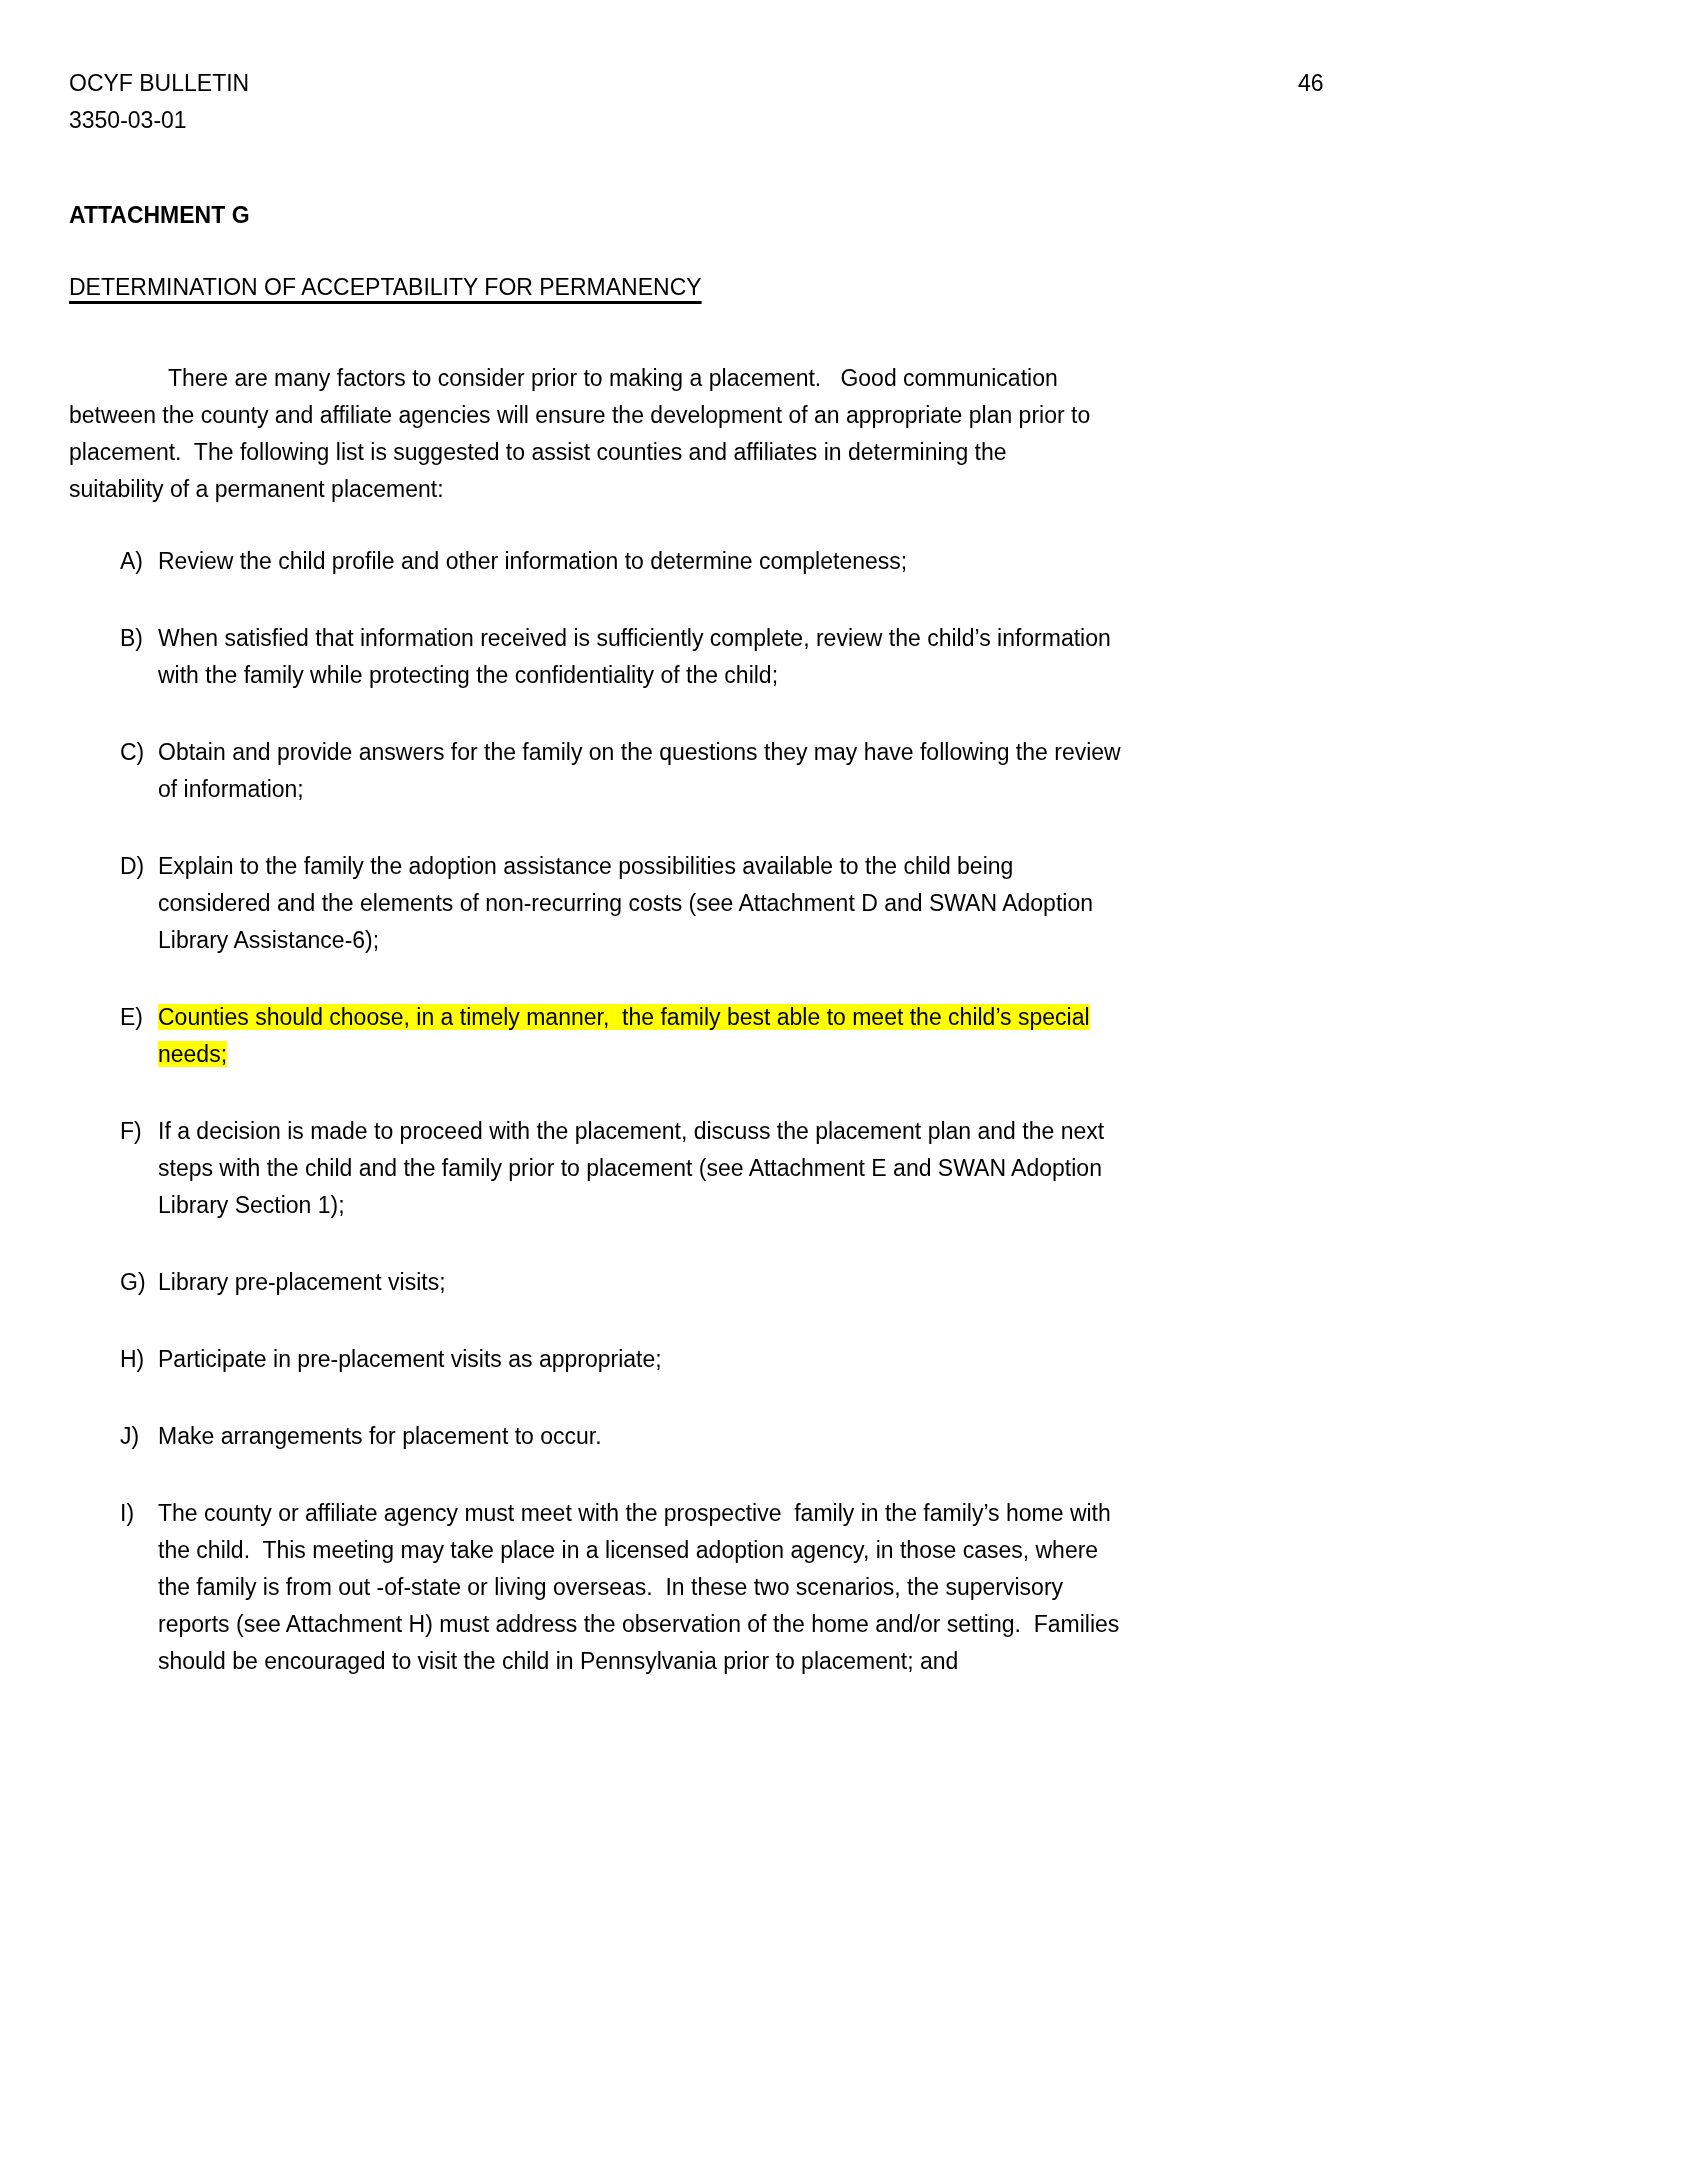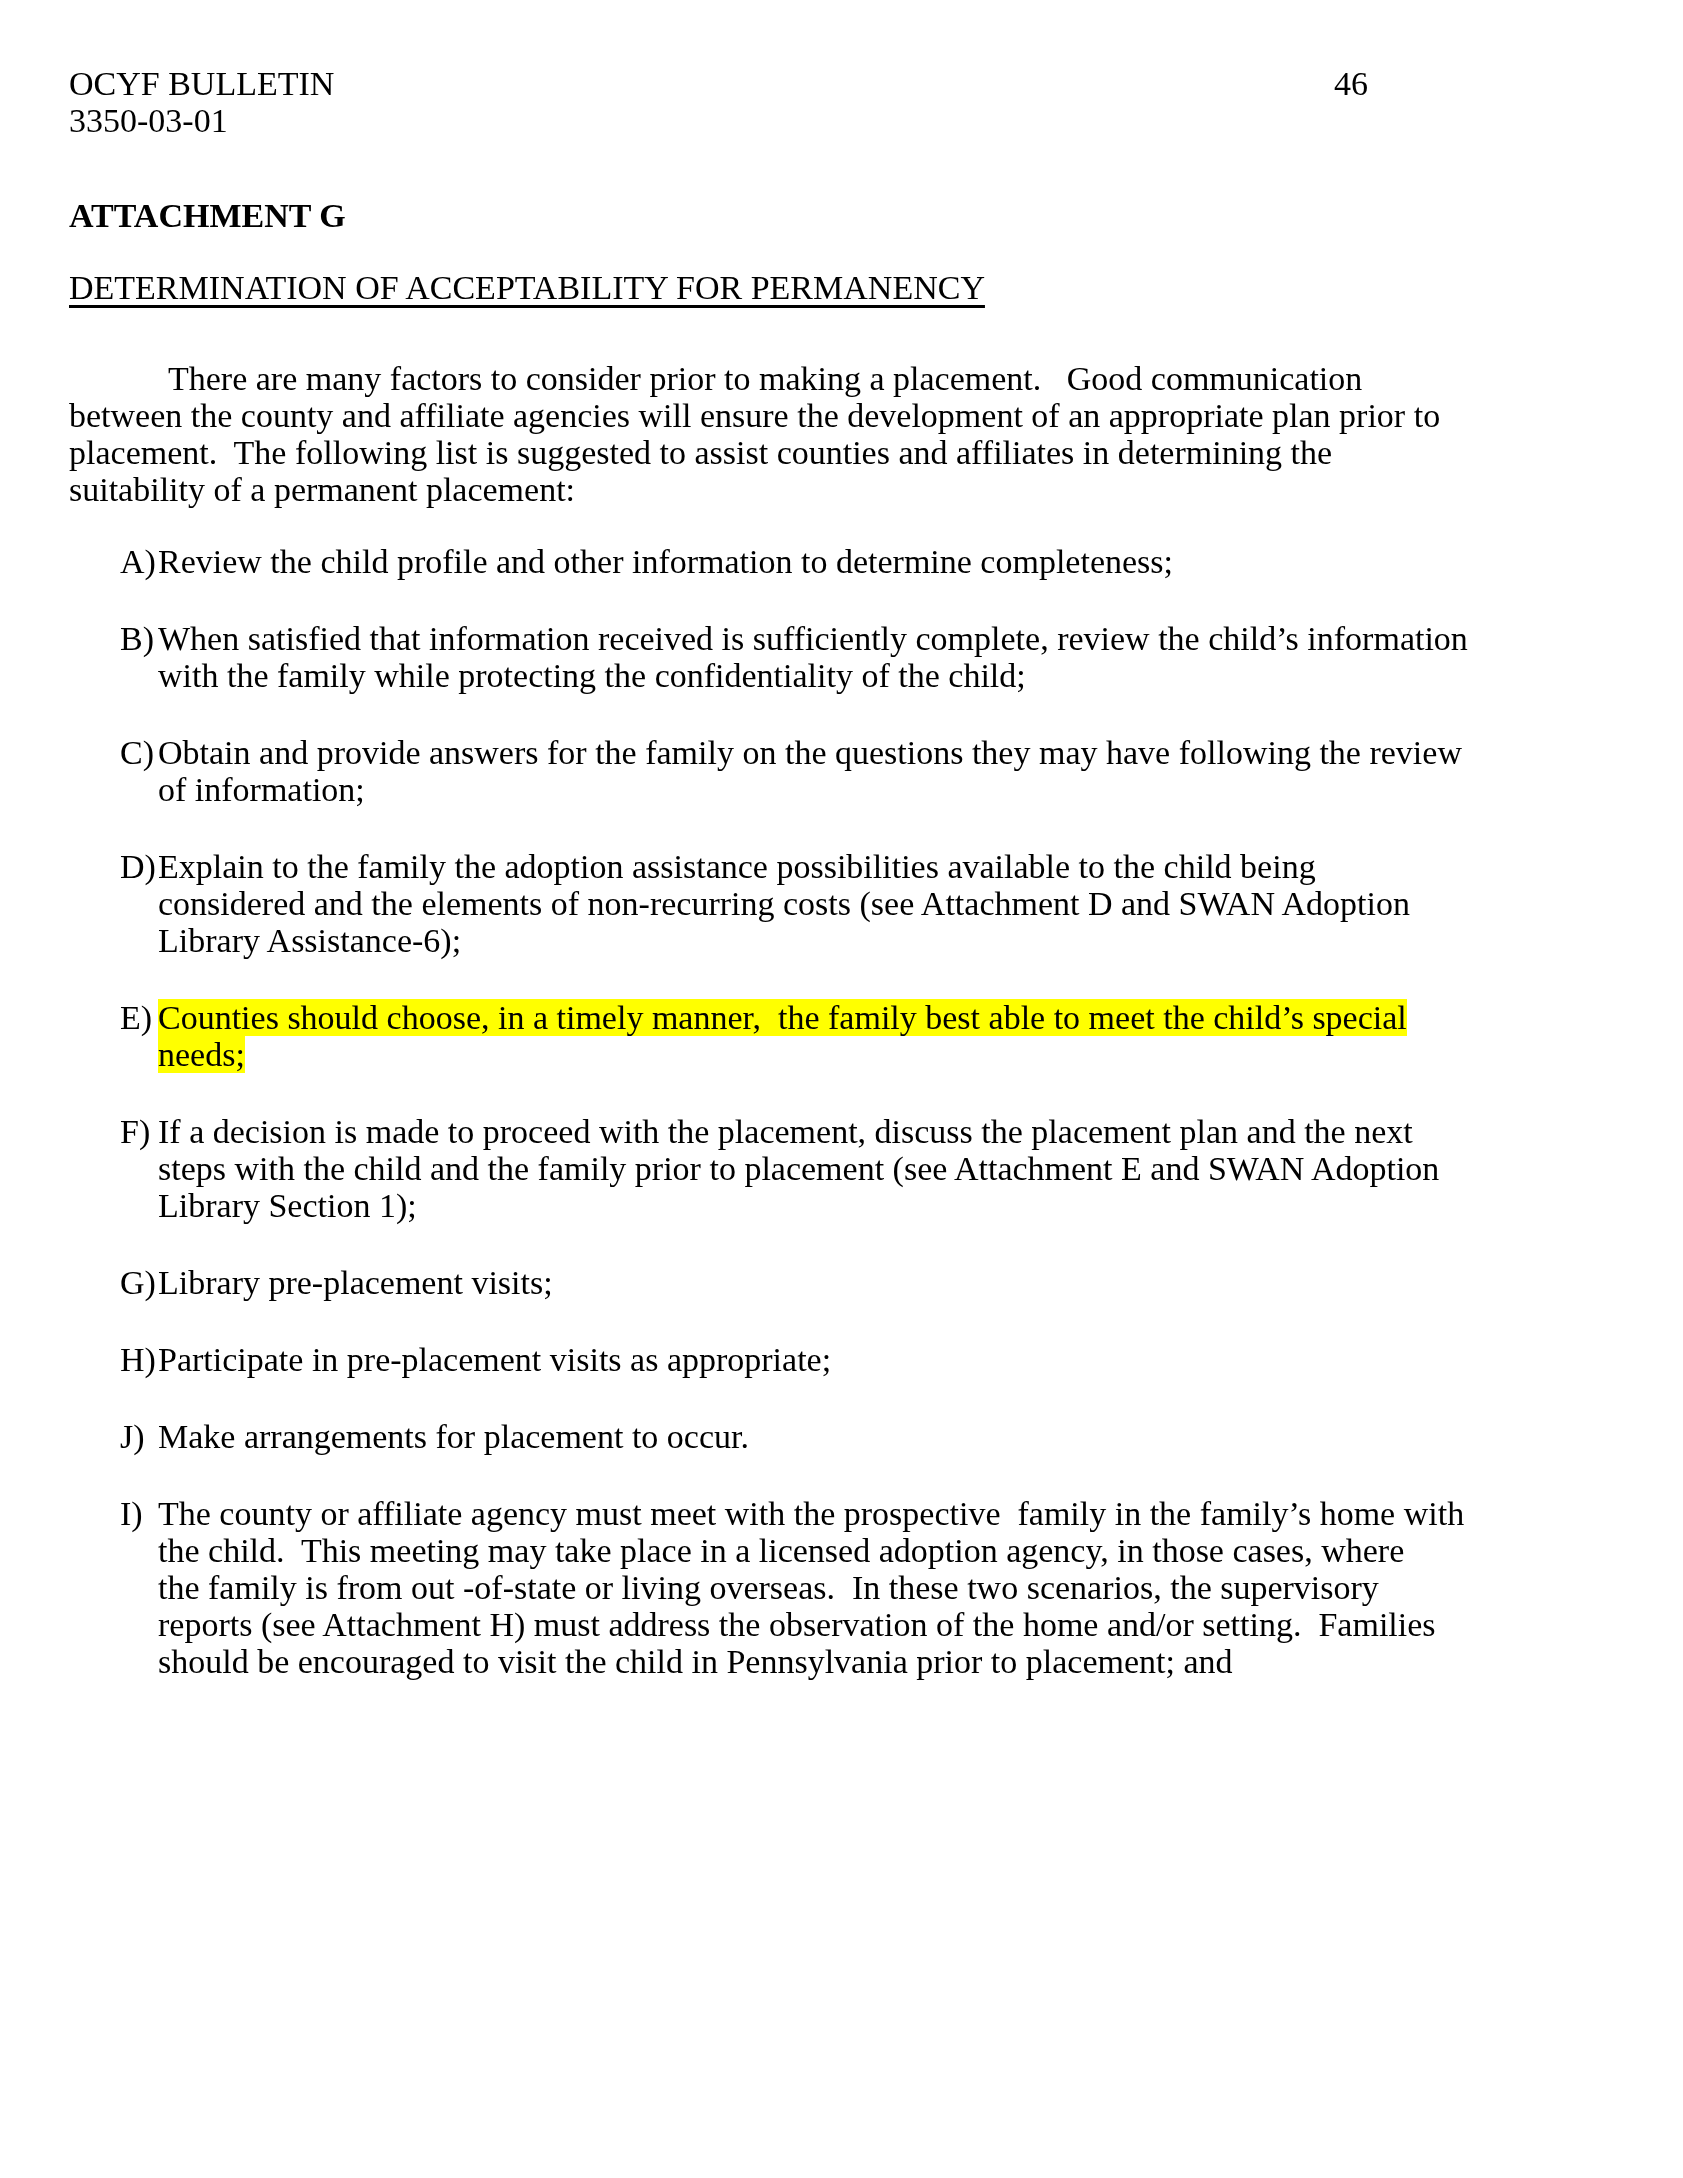--- a/index.html
+++ b/index.html
@@ -7,32 +7,32 @@
     padding: 0;
     background: #ffffff;
   }
   .page {
     position: relative;
     width: 1683px;
     height: 2178px;
     box-sizing: border-box;
     background: #ffffff;
     color: #000000;
-    font-family: Liberation Serif, serif;
-    font-size: 34px;
+    font-family: Liberation Sans, sans-serif;
+    font-size: 23px;
     line-height: 37px;
     padding: 65px 69px 0 69px;
     overflow: hidden;
   }
   .header {
     position: relative;
   }
   .page-number {
     position: absolute;
-    left: 1265px;
+    left: 1229px;
     top: 0;
   }
   .attachment-title {
     font-size: inherit;
     font-weight: bold;
     margin: 58px 0 0 0;
   }
   .section-heading {
     font-size: inherit;
     font-weight: normal;

